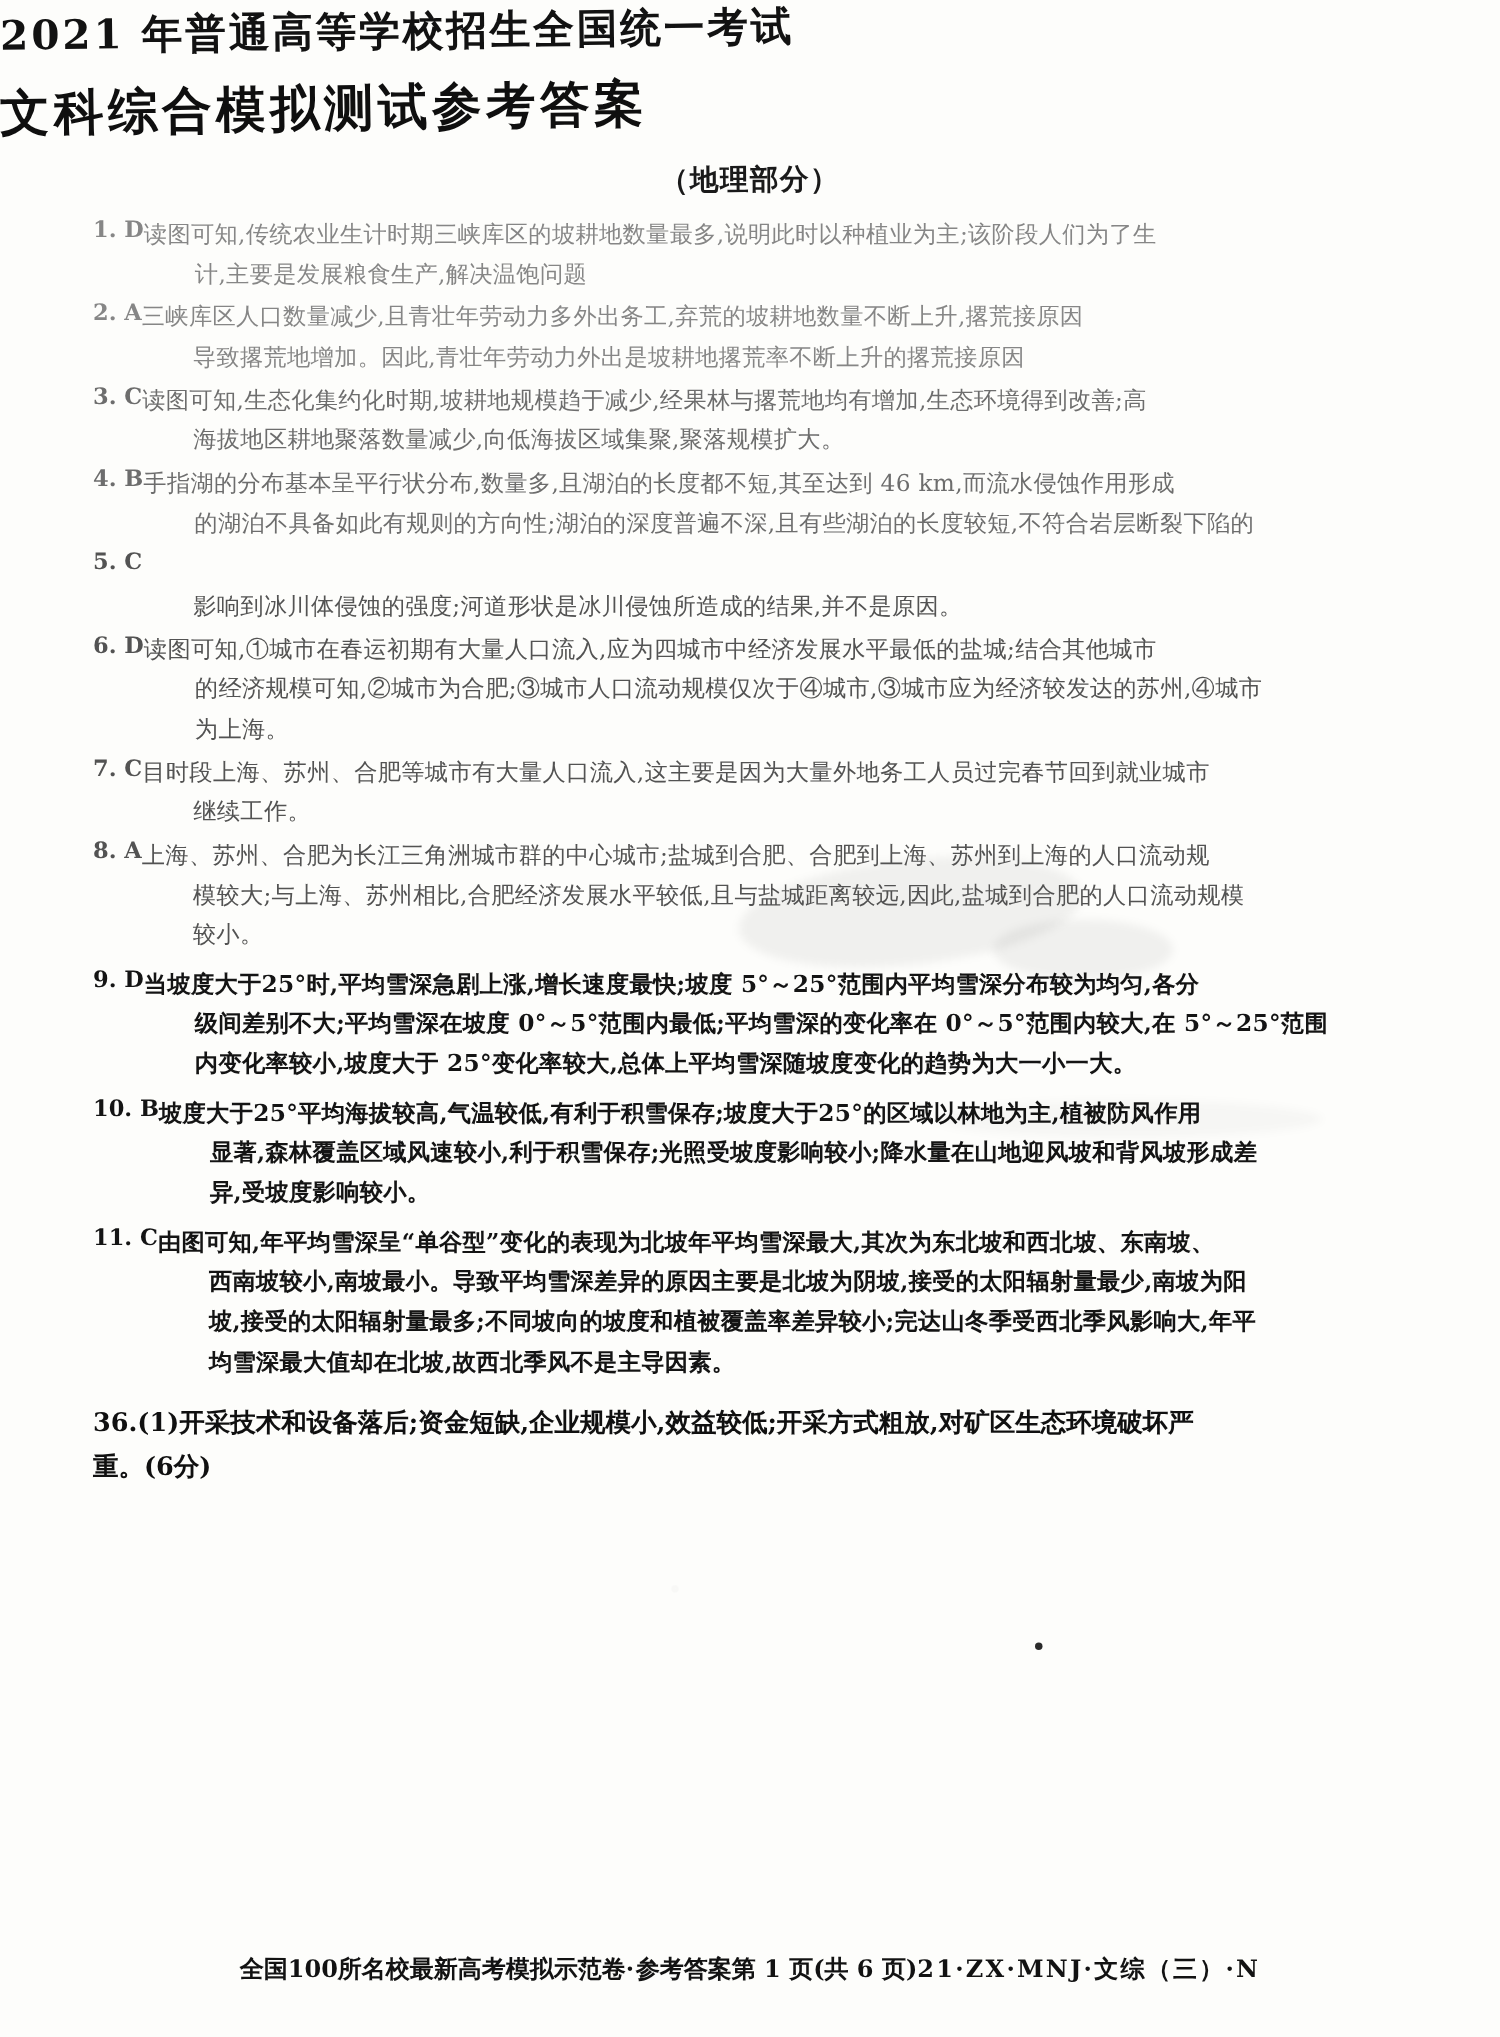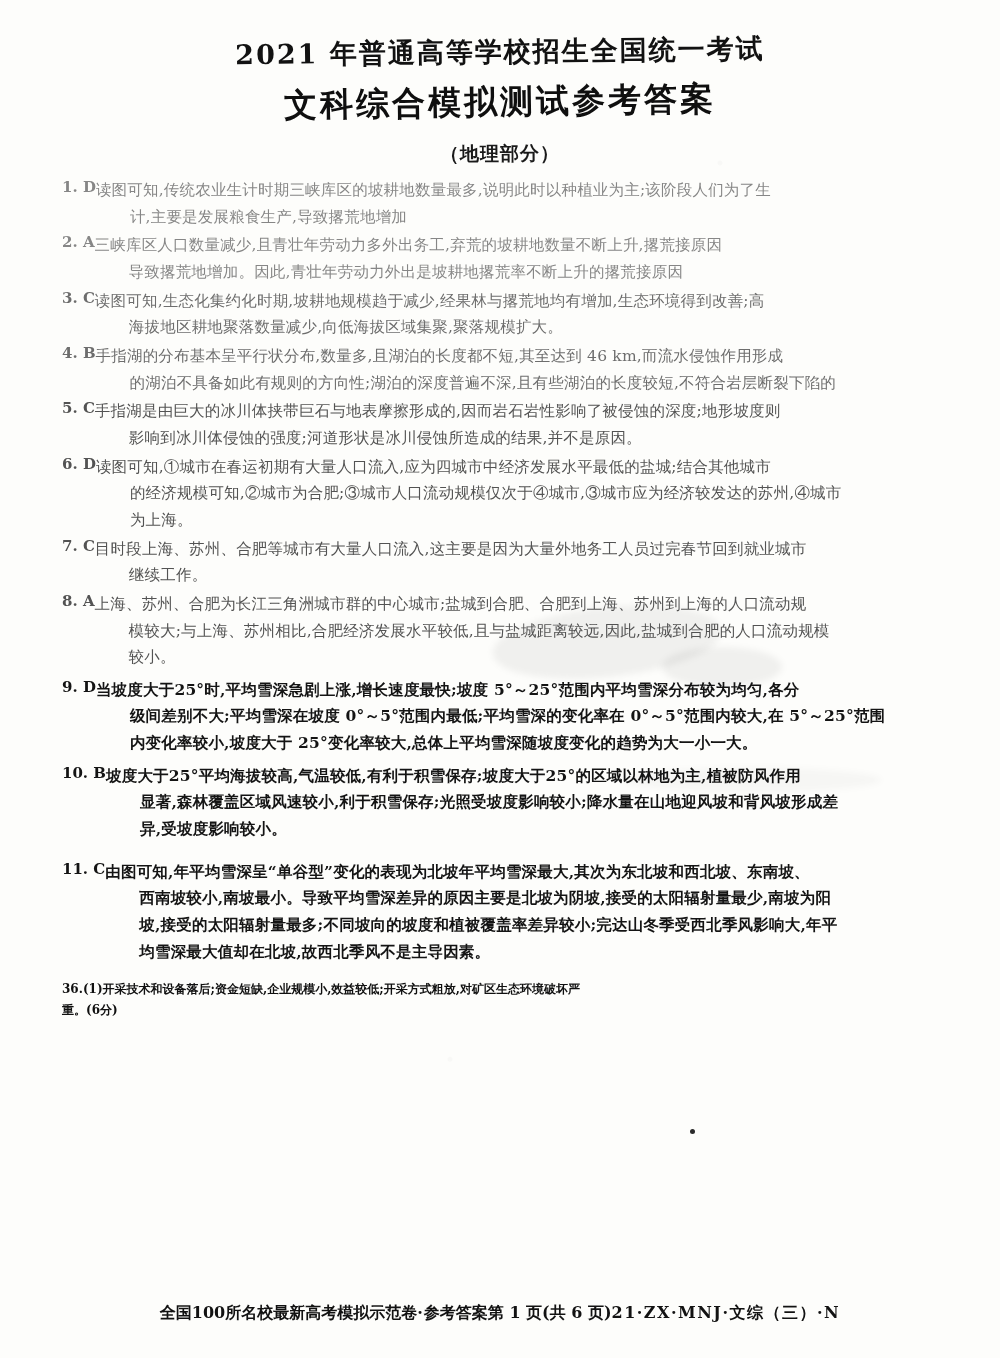--- a/index.html
+++ b/index.html
@@ -20,22 +20,20 @@
     inset: 0;
     background: #fdfdfb;
     
     background-image:
       radial-gradient(circle at 18% 32%, rgba(0,0,0,0.025) 0 2px, transparent 3px),
       radial-gradient(circle at 72% 12%, rgba(0,0,0,0.02) 0 2px, transparent 3px),
       radial-gradient(circle at 45% 78%, rgba(0,0,0,0.02) 0 2px, transparent 3px);
   }
   
   .title-block {
-    text-align: center;
-    padding-top: 34px;
   }
   .title-main {
     font-family: "DejaVu Serif", "Liberation Serif", serif;
     font-size: 27px;
     font-weight: bold;
     letter-spacing: 2px;
     color: #121212;
     transform: rotate(-0.7deg);
   }
   .title-sub {
@@ -87,21 +85,21 @@
   .faint-2 { color: #5a5a5a; opacity: .88; }
   .faint-3 { color: #474747; opacity: .93; }
   .solid   { color: #141414; }
   .bold-ans { font-weight: bold; }
 
   .indent-1 { padding-left: 34px; }
 
   .q36 {
     margin-top: 14px;
     font-family: "DejaVu Serif", "Liberation Serif", serif;
-    font-size: 12px;
+    font-size: 17px;
     font-weight: bold;
     line-height: 1.7;
     color: #101010;
   }
   
   .footer {
     position: absolute;
     left: 0; right: 0;
     bottom: 34px;
     display: flex;
@@ -144,21 +142,21 @@
   <div class="content">
 
     <div class="smudge s1"></div>
     <div class="smudge s2"></div>
     <div class="smudge s3"></div>
 
     <div class="answer-item">
       <div class="ans-num faint-1">1. D</div>
       <div class="ans-body faint-1">
         <span>读图可知,传统农业生计时期三峡库区的坡耕地数量最多,说明此时以种植业为主;该阶段人们为了生</span><br>
-        <span class="indent-1">计,主要是发展粮食生产,导致撂荒地增加</span>
+        <span class="indent-1">计,主要是发展粮食生产,解决温饱问题</span>
       </div>
     </div>
 
     <div class="answer-item">
       <div class="ans-num faint-1">2. A</div>
       <div class="ans-body faint-1">
         <span>三峡库区人口数量减少,且青壮年劳动力多外出务工,弃荒的坡耕地数量不断上升,撂荒接原因</span><br>
         <span class="indent-1">导致撂荒地增加。因此,青壮年劳动力外出是坡耕地撂荒率不断上升的撂荒接原因</span>
       </div>
     </div>
@@ -175,21 +173,21 @@
       <div class="ans-num faint-2">4. B</div>
       <div class="ans-body faint-2">
         <span>手指湖的分布基本呈平行状分布,数量多,且湖泊的长度都不短,其至达到 46 km,而流水侵蚀作用形成</span><br>
         <span class="indent-1">的湖泊不具备如此有规则的方向性;湖泊的深度普遍不深,且有些湖泊的长度较短,不符合岩层断裂下陷的</span><br>
       </div>
     </div>
 
     <div class="answer-item">
       <div class="ans-num faint-3">5. C</div>
       <div class="ans-body faint-3">
-        <span>手指湖是由巨大的冰川体挟带巨石与地表摩擦形成的,因而岩石岩性影响了被侵蚀的深度;地形坡度则</span><br>
+        <br>
         <span class="indent-1">影响到冰川体侵蚀的强度;河道形状是冰川侵蚀所造成的结果,并不是原因。</span>
       </div>
     </div>
 
     <div class="answer-item">
       <div class="ans-num faint-3">6. D</div>
       <div class="ans-body faint-3">
         <span>读图可知,①城市在春运初期有大量人口流入,应为四城市中经济发展水平最低的盐城;结合其他城市</span><br>
         <span class="indent-1">的经济规模可知,②城市为合肥;③城市人口流动规模仅次于④城市,③城市应为经济较发达的苏州,④城市</span><br>
         <span class="indent-1">为上海。</span>
@@ -224,21 +222,21 @@
 
     <div class="answer-item" style="margin-top:6px;">
       <div class="ans-num solid bold-ans">10. B</div>
       <div class="ans-body solid bold-ans">
         <span>坡度大于25°平均海拔较高,气温较低,有利于积雪保存;坡度大于25°的区域以林地为主,植被防风作用</span><br>
         <span class="indent-1">显著,森林覆盖区域风速较小,利于积雪保存;光照受坡度影响较小;降水量在山地迎风坡和背风坡形成差</span><br>
         <span class="indent-1">异,受坡度影响较小。</span>
       </div>
     </div>
 
-    <div class="answer-item" style="margin-top:16px;">
+    <div class="answer-item" style="margin-top:6px;">
       <div class="ans-num solid bold-ans">11. C</div>
       <div class="ans-body solid bold-ans">
         <span>由图可知,年平均雪深呈“单谷型”变化的表现为北坡年平均雪深最大,其次为东北坡和西北坡、东南坡、</span><br>
         <span class="indent-1">西南坡较小,南坡最小。导致平均雪深差异的原因主要是北坡为阴坡,接受的太阳辐射量最少,南坡为阳</span><br>
         <span class="indent-1">坡,接受的太阳辐射量最多;不同坡向的坡度和植被覆盖率差异较小;完达山冬季受西北季风影响大,年平</span><br>
         <span class="indent-1">均雪深最大值却在北坡,故西北季风不是主导因素。</span>
       </div>
     </div>
 
     <div class="q36">

